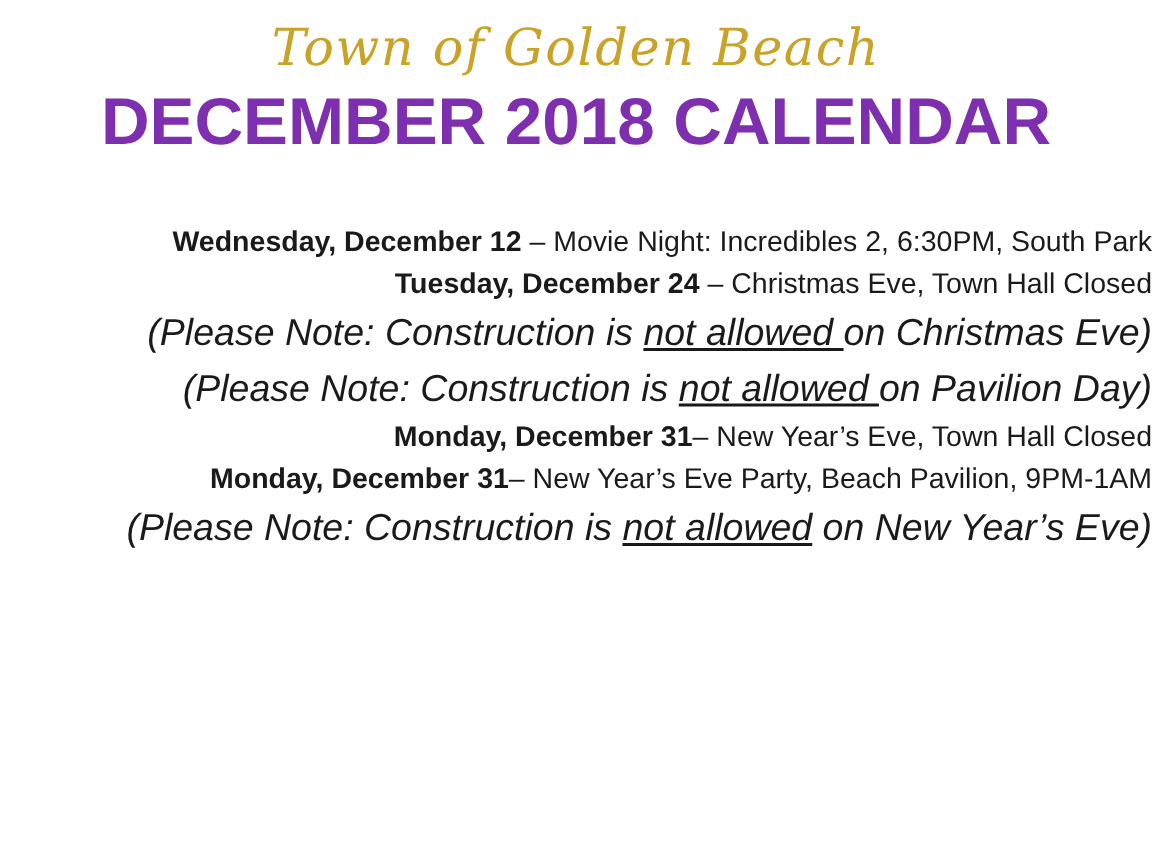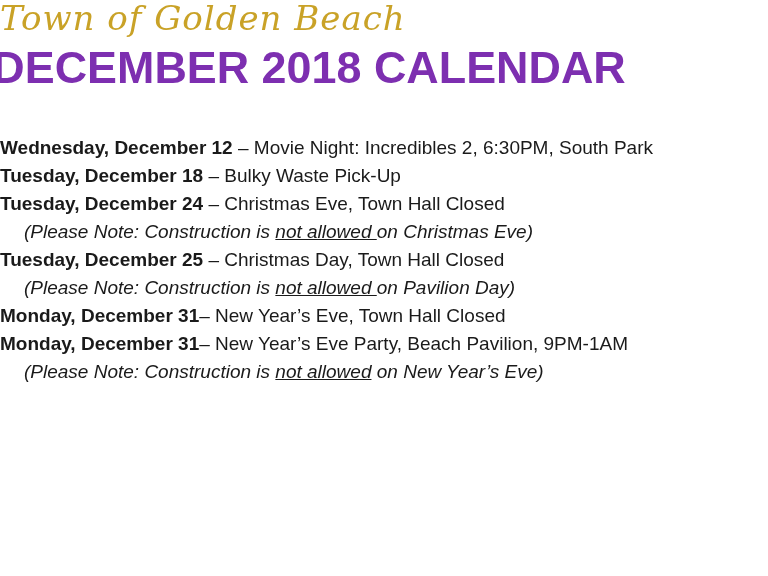--- a/index.html
+++ b/index.html
@@ -18,20 +18,22 @@
     height: 576px;
     position: relative;
     background: #ffffff;
     box-sizing: border-box;
     display: flex;
     flex-direction: column;
     align-items: center;
   }
   .header {
     width: 100%;
+    text-align: center;
+    padding-top: 14px;
   }
   .town-title {
     font-family: "DejaVu Serif", serif;
     font-style: italic;
     font-size: 34px;
     color: #c9a227;
     letter-spacing: 1px;
     line-height: 1.1;
     margin: 0;
     font-weight: normal;
@@ -41,35 +43,35 @@
     font-weight: bold;
     font-size: 44px;
     color: #7d2fb0;
     letter-spacing: 0px;
     margin: 8px 0 0 0;
     line-height: 1.05;
     transform: scaleX(1.02);
   }
   .body-block {
     width: 100%;
-    text-align: left;
+    text-align: right;
     margin-top: 42px;
   }
   .line {
     font-size: 19px;
     color: #1a1a1a;
     line-height: 1.48;
     white-space: nowrap;
   }
   .line .bold {
     font-weight: bold;
   }
   .note {
     font-style: italic;
-    font-size: 19px;
+    font-size: 25px;
     color: #1a1a1a;
     line-height: 1.48;
     white-space: nowrap;
     padding-left: 24px;
   }
   .note .u {
     text-decoration: underline;
   }
   .spacer {
     height: 26px;
@@ -84,35 +86,29 @@
     <h1 class="town-title">Town of Golden Beach</h1>
     <h2 class="main-title">DECEMBER 2018 CALENDAR</h2>
   </div>
 
   <div class="body-block">
 
     <div class="line">
       <span class="bold">Wednesday, December 12</span><span> – Movie Night: Incredibles 2, 6:30PM, South Park</span>
     </div>
 
-    <div class="line">
-      <span class="bold">Tuesday, December 18</span><span> – Bulky Waste Pick-Up</span>
-    </div>
 
     <div class="line">
       <span class="bold">Tuesday, December 24</span><span> – Christmas Eve, Town Hall Closed</span>
     </div>
 
     <div class="note">
       <span>(</span><span>Please Note: Construction is </span><span class="u">not allowed </span><span>on Christmas Eve</span><span>)</span>
     </div>
 
-    <div class="line">
-      <span class="bold">Tuesday, December 25</span><span> – Christmas Day, Town Hall Closed</span>
-    </div>
 
     <div class="note">
       <span>(</span><span>Please Note: Construction is </span><span class="u">not allowed </span><span>on Pavilion Day</span><span>)</span>
     </div>
 
     <div class="line">
       <span class="bold">Monday, December 31</span><span>– New Year’s Eve, Town Hall Closed</span>
     </div>
 
     <div class="line">

